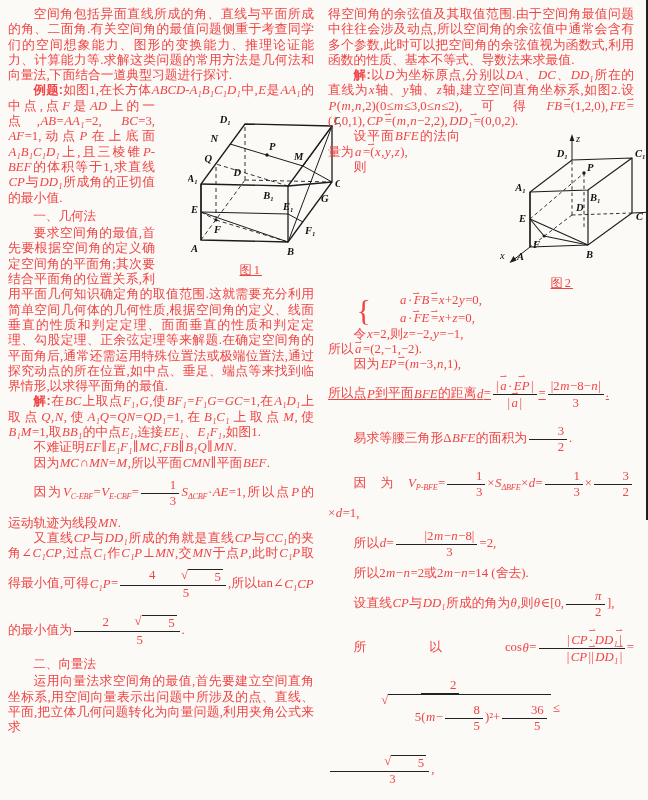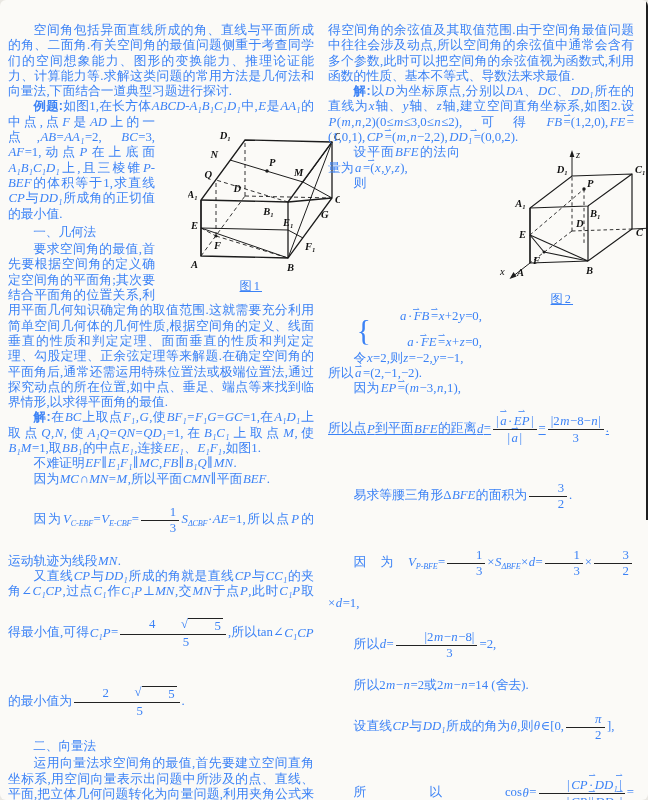--- a/index.html
+++ b/index.html
@@ -2,51 +2,50 @@
 <html><head>
 <meta charset="utf-8">
 <style>
   html,body{margin:0;padding:0;background:#e9e7e2;}
   .page{
     position:relative;
     width:648px;height:800px;
     margin:0 auto;
     background:#fbfaf7;
     box-sizing:border-box;
-    padding:23px 8px 4px 8px;
+    padding:7px 8px 4px 8px;
     display:flex;
     gap:14px;
     font-family:"Liberation Serif","DejaVu Serif",serif;
     font-size:12.8px;
     line-height:15.3px;
-    color:#3b82f6;
+    color:#ef4444;
     overflow:hidden;
-    border-radius:6px;
   }
   .col{width:306px;flex:0 0 306px;}
   .para{text-align:justify;margin:0;}
   .para.ind{text-indent:2em;}
   .hd{font-family:"Liberation Sans","DejaVu Sans",sans-serif;font-weight:normal;
       text-indent:2em;margin:3px 0 2px;font-size:12.6px;}
   .b{font-family:"Liberation Sans","DejaVu Sans",sans-serif;font-weight:bold;font-size:12.4px;}
   .i{font-style:italic;padding:0 0.5px;}
   .v{font-style:italic;position:relative;margin:0 1.5px;white-space:nowrap;}
   .v::after{content:"⇀";position:absolute;left:50%;transform:translateX(-50%);
             top:-0.85em;font-size:8.5px;font-style:normal;}
   sub.ss{font-size:8.2px;font-style:italic;vertical-align:-3px;letter-spacing:-0.2px;}
   .frac{display:inline-flex;flex-direction:column;align-items:center;
-        vertical-align:middle;margin:18px 2px;line-height:1.12;text-align:center;}
+        vertical-align:middle;margin:7px 2px;line-height:1.12;text-align:center;}
   .frac .num{border-bottom:1px solid #222;padding:0 3px 0.5px;white-space:nowrap;}
   .frac .den{padding-top:0.5px;white-space:nowrap;}
   .sq{white-space:nowrap;display:inline-flex;align-items:flex-start;vertical-align:middle;}
   .sq .sign{line-height:1.05;}
   .sq .rad{border-top:1px solid #222;padding:0.5px 2px 0 1px;display:inline-block;}
   .cases{display:inline-flex;align-items:center;vertical-align:middle;margin-left:3px;}
   .cases .lb{font-size:30px;line-height:0.85;font-weight:400;margin-right:2px;}
-  .cases .rows{display:inline-flex;flex-direction:column;row-gap:11px;align-items:flex-end;}
+  .cases .rows{display:inline-flex;flex-direction:column;row-gap:3px;}
   .cases .row{white-space:nowrap;}
   figure{margin:0;text-decoration:underline;}
   #fig1{float:right;width:152px;margin:1px 0 2px 7px;}
   #fig2{float:right;width:170px;margin:1px 0 2px 4px;}
   .figcap{text-align:center;font-size:12.3px;margin-top:1px;letter-spacing:2px;}
   .clr{clear:right;text-decoration:underline;}
   .edge{position:absolute;right:0;top:0;width:2px;height:520px;background:#1f1f1f;}
   svg text{font-family:"Liberation Serif","DejaVu Serif",serif;
            font-style:italic;font-weight:bold;font-size:10.5px;fill:#111;}
   svg text.ax{font-weight:normal;}

